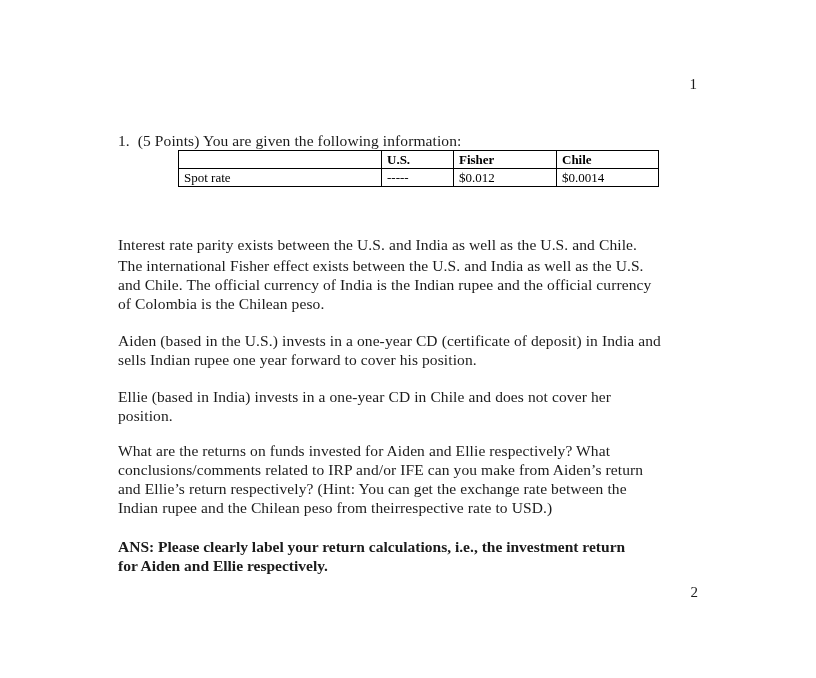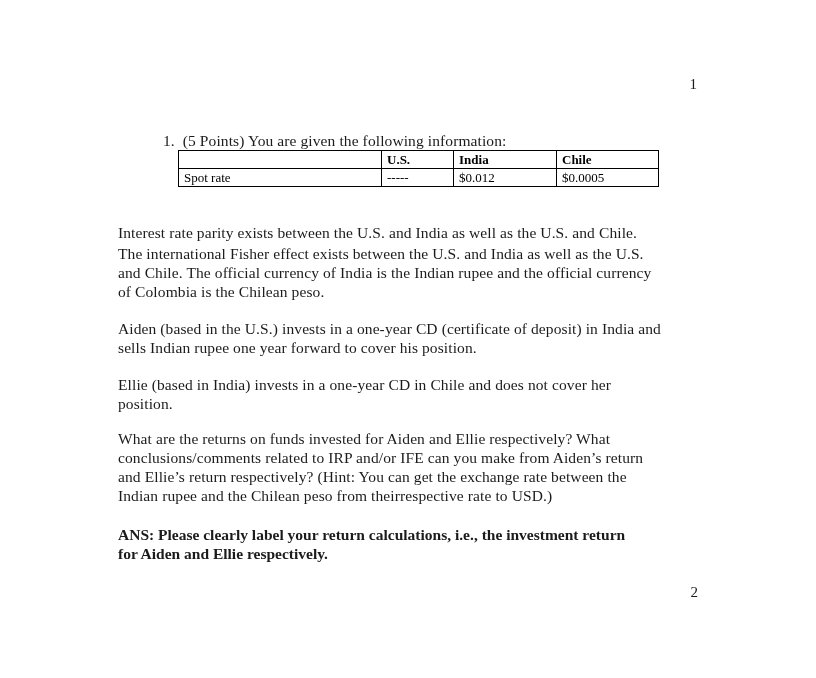--- a/index.html
+++ b/index.html
@@ -20,21 +20,20 @@
   }
   .pn-top { top: 76px; right: 119px; }
   .pn-bottom { top: 584px; right: 118px; }
   .question-heading {
     position: absolute;
     left: 118px;
     top: 132px;
     font-size: 15.5px;
     letter-spacing: 0.1px;
     white-space: pre;
-    margin-left: 45px;
   }
   .info-table {
     position: absolute;
     left: 178px;
     top: 150px;
     border-collapse: collapse;
     font-family: "Liberation Serif", serif;
     font-size: 13px;
     color: #000000;
     border-radius: 8px;
@@ -54,20 +53,21 @@
   .col-india { width: 103px; }
   .col-chile { width: 102px; }
   .para {
     position: absolute;
     left: 118px;
     font-size: 15.5px;
     line-height: 19px;
     letter-spacing: 0.1px;
     white-space: pre;
     color: #1b1b1b;
+    margin-top: 12px;
   }
   .para-1 { top: 223px; }
   .para-2 { top: 244px; }
   .para-3 { top: 319px; }
   .para-4 { top: 375px; }
   .para-5 { top: 429px; }
   .para-ans { top: 525px; font-weight: bold; letter-spacing: 0; }
 </style>
 </head>
 <body>
@@ -76,30 +76,30 @@
 
   <div class="page-number pn-top">1</div>
 
   <div class="question-heading">1.  (5 Points) You are given the following information:</div>
 
   <table class="info-table">
     <thead>
       <tr>
         <th class="col-label"></th>
         <th class="col-us">U.S.</th>
-        <th class="col-india">India</th>
+        <th class="col-india">Fisher</th>
         <th class="col-chile">Chile</th>
       </tr>
     </thead>
     <tbody>
       <tr>
         <td>Spot rate</td>
         <td>-----</td>
         <td>$0.012</td>
-        <td>$0.0005</td>
+        <td>$0.0014</td>
       </tr>
     </tbody>
   </table>
 
   <div class="para para-1">Interest rate parity exists between the U.S. and India as well as the U.S. and Chile.</div>
 
   <div class="para para-3">Aiden (based in the U.S.) invests in a one-year CD (certificate of deposit) in India and
 sells Indian rupee one year forward to cover his position.</div>
 
   <div class="para para-2">The international Fisher effect exists between the U.S. and India as well as the U.S.

